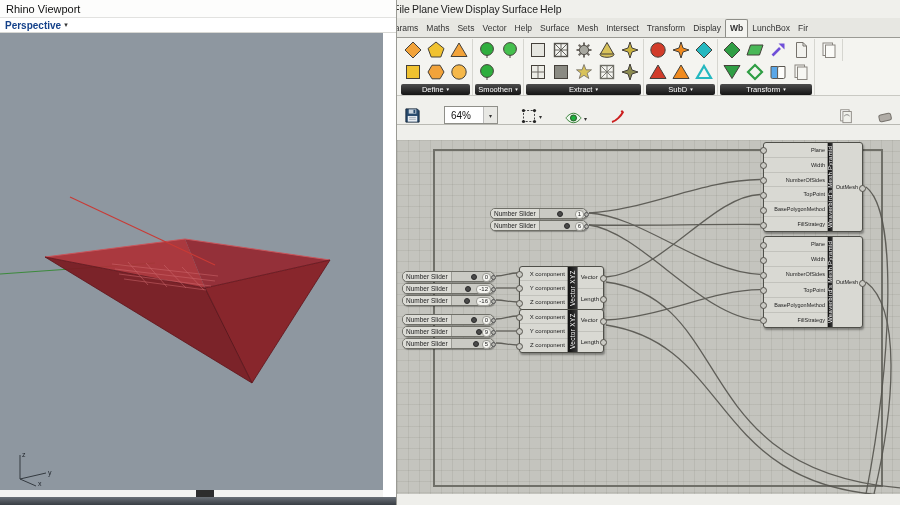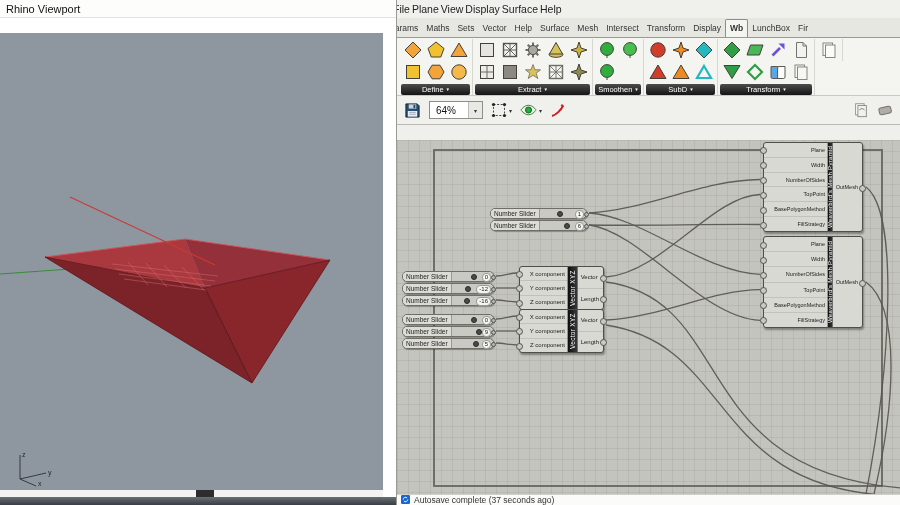--- a/index.html
+++ b/index.html
@@ -28,21 +28,21 @@
   .gh-tabs{height:20px;display:flex;align-items:flex-end;padding:0 2px;font-size:8.5px;color:#333;background:#e7e7e2;border-bottom:1px solid #9a9a94;overflow:hidden;white-space:nowrap;}
   .tab{padding:3px 4px 4px;}
   .tab:first-child{margin-left:-14px;}
   .tab.selected{background:#f4f4f0;border:1px solid #8e8e88;border-bottom:1px solid #f4f4f0;border-radius:2px 2px 0 0;margin-bottom:-1px;font-weight:bold;}
   .gh-toolbar{height:58px;display:flex;align-items:flex-start;padding:1px 2px;background:#f4f4f0;border-bottom:1px solid #c9c9c3;overflow:hidden;}
   .tgroup{display:flex;flex-direction:column;padding:0 2px;border-right:1px solid #d6d6d0;}
   .tgrid{display:grid;grid-auto-rows:22px;justify-items:center;align-items:center;}
   .ticon{width:22px;height:22px;display:flex;align-items:center;justify-content:center;border-radius:2px;}
   .tlabel{height:11px;margin-top:1px;background:linear-gradient(#4d4d4d,#141414);color:#fff;font-size:7.5px;display:flex;align-items:center;justify-content:center;gap:3px;border-radius:2px;padding:0 3px;white-space:nowrap;}
   .tcaret{font-size:5px;line-height:5px;}
-  .gh-canvastb{height:29px;display:flex;align-items:center;gap:8px;padding:0 7px;background:#f0f0ec;border-bottom:1px solid #b9b9b3;}
+  .gh-canvastb{height:29px;display:flex;align-items:flex-end;gap:23px;padding:0 7px;background:#f0f0ec;border-bottom:1px solid #b9b9b3;}
   .zoom-combo{display:flex;align-items:center;height:18px;background:#fff;border:1px solid #8f8f89;}
   .zoom-combo .zval{padding:0 6px;font-size:10px;min-width:38px;color:#111;}
   .zoom-combo .zbtn{width:14px;height:100%;border-left:1px solid #bbb;display:flex;align-items:center;justify-content:center;font-size:6px;color:#333;background:#e8e8e4;}
   .tbtn{display:flex;align-items:center;gap:2px;}
   .tbtn .dd{font-size:6px;color:#333;}
   .spacer{flex:1;}
 
   .gh-canvas{position:absolute;left:0;top:140px;width:504px;height:354px;overflow:hidden;background:#c4c4be;
     background-image:linear-gradient(rgba(110,110,104,.13) 1px,transparent 1px),linear-gradient(90deg,rgba(110,110,104,.13) 1px,transparent 1px);
     background-size:11px 11px;}
@@ -78,20 +78,24 @@
 </style>
 </head>
 <body>
 
 <div class="screen">
 
   <div class="rhino">
     <div class="rhino-title">
       <span>Rhino Viewport</span>
       <span class="rhino-close">✕</span>
+    </div>
+    <div class="rhino-tab">
+      <span>Perspective</span>
+      <span class="caret">▾</span>
     </div>
 
     <div class="rhino-view">
       <svg width="383" height="457" viewBox="0 0 383 457">
         <line x1="0" y1="241" x2="155" y2="230" stroke="#3c8a3c" stroke-width="1.1"></line>
         <g>
           <polygon points="45,224 185,206 205,255" fill="#ac3138" fill-opacity="0.93"></polygon>
           <polygon points="185,206 330,227 205,255" fill="#952831" fill-opacity="0.93"></polygon>
           <polygon points="45,224 205,255 252,350" fill="#7a1c23" fill-opacity="0.95"></polygon>
           <polygon points="205,255 330,227 252,350" fill="#882026" fill-opacity="0.95"></polygon>
@@ -190,20 +194,46 @@
                 <circle cx="9" cy="9" r="7.2" fill="#f5b84a" stroke="#44403a" stroke-width="1"></circle>
               </svg>
             </div>
           </div>
           <div class="tlabel">
             <span>Define</span>
             <span class="tcaret">▾</span>
           </div>
         </div>
         <div class="tgroup">
+          <div class="tgrid" style="grid-template-columns: repeat(2, 23px);">
+            <div class="ticon">
+              <svg viewBox="0 0 18 18" width="18" height="18">
+                <circle cx="9" cy="8" r="6.4" fill="#2fae3e" stroke="#44403a" stroke-width="1"></circle>
+                <line x1="9" y1="14.4" x2="9" y2="17" stroke="#44403a"></line>
+              </svg>
+            </div>
+            <div class="ticon">
+              <svg viewBox="0 0 18 18" width="18" height="18">
+                <circle cx="9" cy="8" r="6.4" fill="#45c04e" stroke="#44403a" stroke-width="1"></circle>
+                <line x1="9" y1="14.4" x2="9" y2="17" stroke="#44403a"></line>
+              </svg>
+            </div>
+            <div class="ticon">
+              <svg viewBox="0 0 18 18" width="18" height="18">
+                <circle cx="9" cy="8" r="6.4" fill="#2fae3e" stroke="#44403a" stroke-width="1"></circle>
+                <line x1="9" y1="14.4" x2="9" y2="17" stroke="#44403a"></line>
+              </svg>
+            </div>
+          </div>
+          <div class="tlabel">
+            <span>Smoothen</span>
+            <span class="tcaret">▾</span>
+          </div>
+        </div>
+        <div class="tgroup">
           <div class="tgrid" style="grid-template-columns: repeat(5, 23px);">
             <div class="ticon">
               <svg viewBox="0 0 18 18" width="18" height="18">
                 <rect x="2.5" y="2.5" width="13" height="13" fill="#e6e6e0" stroke="#44403a" stroke-width="1"></rect>
               </svg>
             </div>
             <div class="ticon">
               <svg viewBox="0 0 18 18" width="18" height="18">
                 <rect x="2.5" y="2.5" width="13" height="13" fill="none" stroke="#55534d" stroke-width="1.4"></rect>
                 <path d="M2.5 9h13M9 2.5v13M2.5 2.5l13 13M15.5 2.5l-13 13" stroke="#55534d" stroke-width="0.9" fill="none"></path>
@@ -251,46 +281,20 @@
               </svg>
             </div>
             <div class="ticon">
               <svg viewBox="0 0 18 18" width="18" height="18">
                 <polygon points="9,1 11,7 17,9 11,11 9,17 7,11 1,9 7,7" fill="#8c8c50" stroke="#44403a" stroke-width="1"></polygon>
               </svg>
             </div>
           </div>
           <div class="tlabel">
             <span>Extract</span>
-            <span class="tcaret">▾</span>
-          </div>
-        </div>
-        <div class="tgroup">
-          <div class="tgrid" style="grid-template-columns: repeat(2, 23px);">
-            <div class="ticon">
-              <svg viewBox="0 0 18 18" width="18" height="18">
-                <circle cx="9" cy="8" r="6.4" fill="#2fae3e" stroke="#44403a" stroke-width="1"></circle>
-                <line x1="9" y1="14.4" x2="9" y2="17" stroke="#44403a"></line>
-              </svg>
-            </div>
-            <div class="ticon">
-              <svg viewBox="0 0 18 18" width="18" height="18">
-                <circle cx="9" cy="8" r="6.4" fill="#45c04e" stroke="#44403a" stroke-width="1"></circle>
-                <line x1="9" y1="14.4" x2="9" y2="17" stroke="#44403a"></line>
-              </svg>
-            </div>
-            <div class="ticon">
-              <svg viewBox="0 0 18 18" width="18" height="18">
-                <circle cx="9" cy="8" r="6.4" fill="#2fae3e" stroke="#44403a" stroke-width="1"></circle>
-                <line x1="9" y1="14.4" x2="9" y2="17" stroke="#44403a"></line>
-              </svg>
-            </div>
-          </div>
-          <div class="tlabel">
-            <span>Smoothen</span>
             <span class="tcaret">▾</span>
           </div>
         </div>
         <div class="tgroup">
           <div class="tgrid" style="grid-template-columns: repeat(3, 23px);">
             <div class="ticon">
               <svg viewBox="0 0 18 18" width="18" height="18">
                 <circle cx="9" cy="9" r="7.2" fill="#d23c2a" stroke="#44403a" stroke-width="1"></circle>
               </svg>
             </div>
@@ -633,23 +637,14 @@
         </div>
         <div class="nbar">Weaverbird's Mesh Pyramid</div>
         <div class="ports outs">
           <div class="port out">
               <span>OutMesh</span>
             </div>
         </div>
       </div>
     </div>
 
-    <div class="gh-status">
-      <span>
-        <svg width="9" height="9" viewBox="0 0 14 14">
-            <rect width="14" height="14" rx="2" fill="#1e66c8"></rect>
-            <path d="M3.5 7a3.5 3.5 0 016-2.4M10.5 7a3.5 3.5 0 01-6 2.4" stroke="#fff" stroke-width="1.4" fill="none"></path>
-          </svg>
-      </span>
-      <span>Autosave complete (37 seconds ago)</span>
-    </div>
   </div>
 </div>
 
 </body></html>

